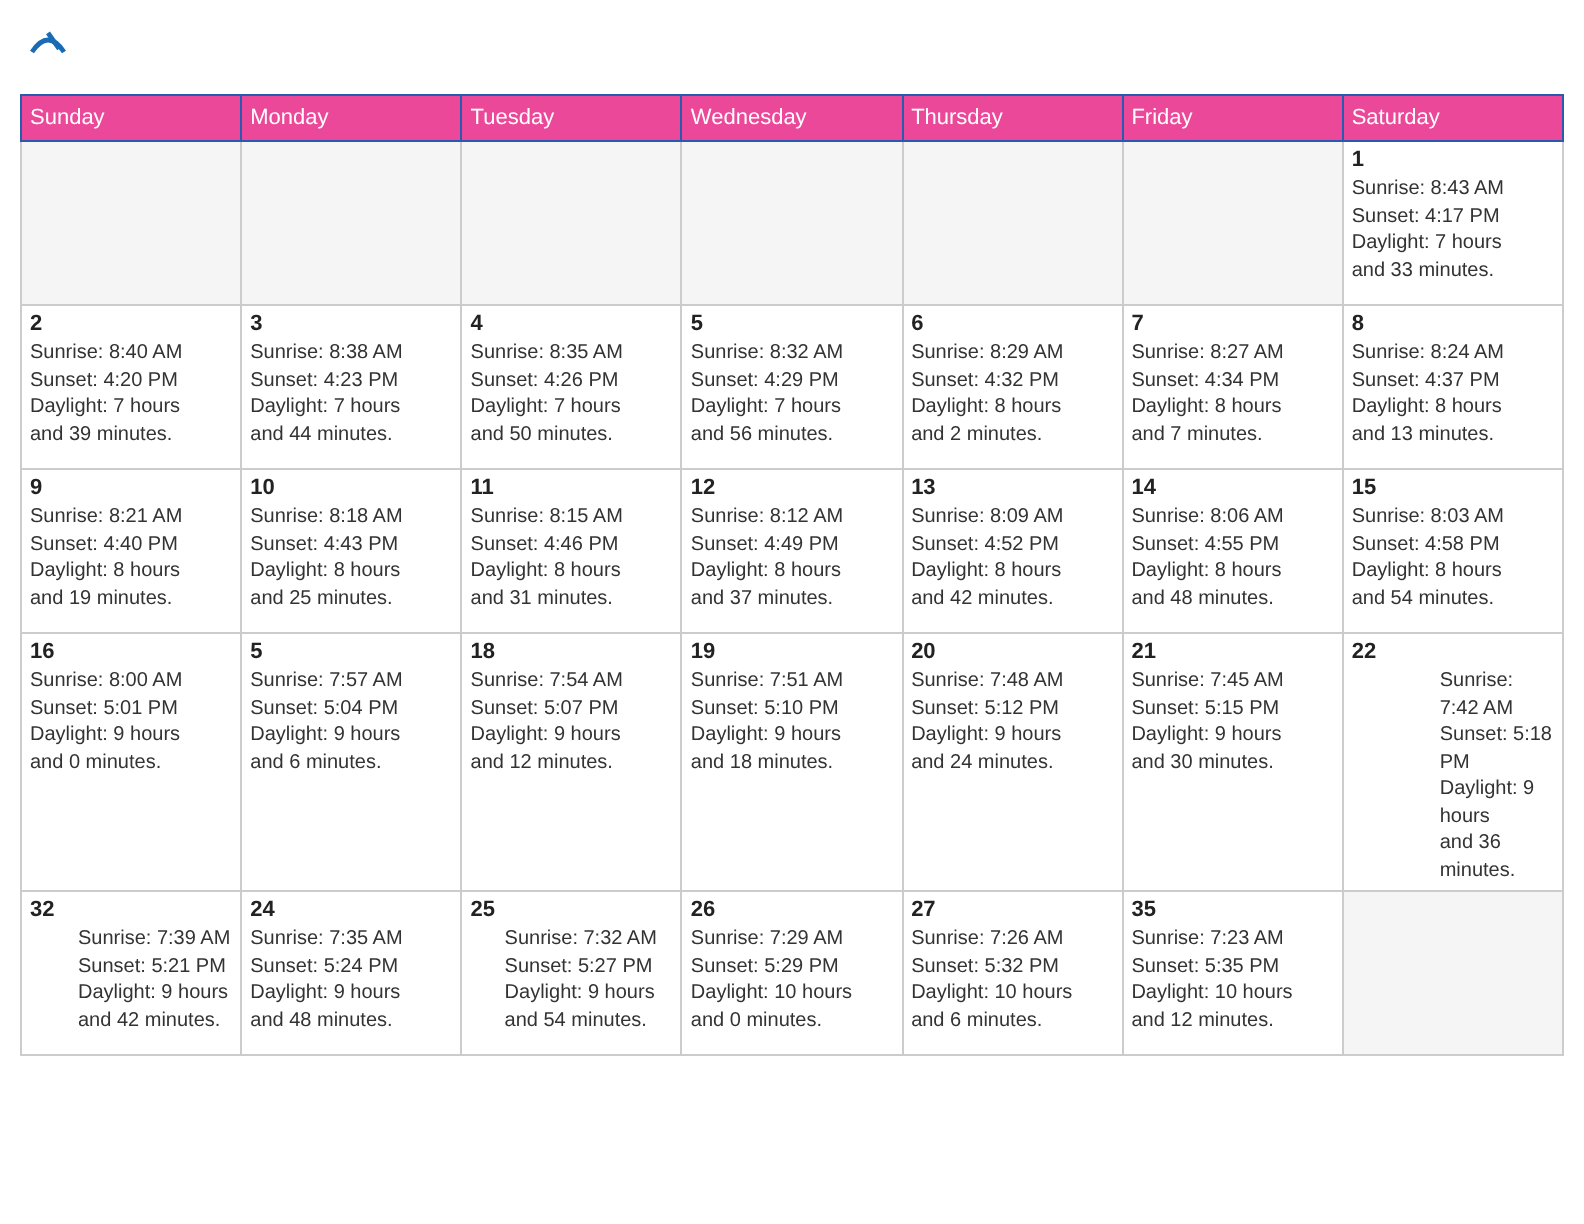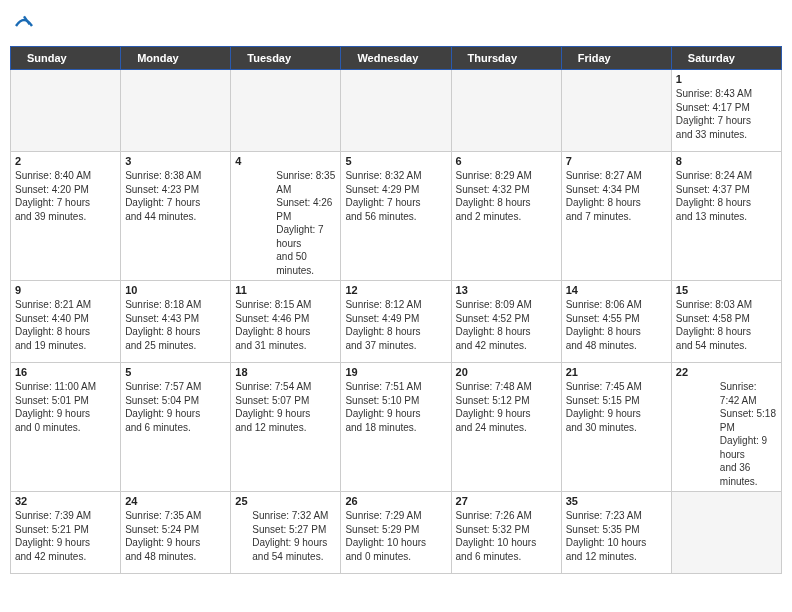--- a/index.html
+++ b/index.html
@@ -14,25 +14,25 @@
     .logo-blue { color: #1a6bb5; }
     .logo-icon { width: 24px; height: 24px; margin-left: 2px; }
     
     .title-block { text-align: right; }
     .calendar-title { font-size: 32px; font-weight: bold; color: #222; }
     .calendar-subtitle { font-size: 13px; color: #444; }
     
     .calendar-table { width: 100%; border-collapse: collapse; table-layout: fixed; }
     
     .calendar-table th {
-      background-color: #404040;
+      background-color: #ec4899;
       color: white;
       font-size: 11px;
-      font-weight: bold;
-      padding: 5px 16px;
+      font-weight: normal;
+      padding: 5px 4px;
       text-align: left;
       border: 1px solid #2a5aaf;
     }
     
     .calendar-table td {
       border: 1px solid #ccc;
       vertical-align: top;
       padding: 3px 4px;
       font-size: 9px;
       color: #333;
@@ -103,21 +103,21 @@
           </td>
           <td>
             <span class="day-number">3</span>
             <div class="day-info" style="white-space: pre-line;">Sunrise: 8:38 AM
 Sunset: 4:23 PM
 Daylight: 7 hours
 and 44 minutes.</div>
           </td>
           <td>
             <span class="day-number">4</span>
-            <div class="day-info" style="white-space: pre-line; margin-left: 41px;">Sunrise: 8:35 AM
+            <div class="day-info" style="white-space: pre-line;">Sunrise: 8:35 AM
 Sunset: 4:26 PM
 Daylight: 7 hours
 and 50 minutes.</div>
           </td>
           <td>
             <span class="day-number">5</span>
             <div class="day-info" style="white-space: pre-line;">Sunrise: 8:32 AM
 Sunset: 4:29 PM
 Daylight: 7 hours
 and 56 minutes.</div>
@@ -191,21 +191,21 @@
             <span class="day-number">15</span>
             <div class="day-info" style="white-space: pre-line;">Sunrise: 8:03 AM
 Sunset: 4:58 PM
 Daylight: 8 hours
 and 54 minutes.</div>
           </td>
         </tr>
         <tr>
           <td>
             <span class="day-number">16</span>
-            <div class="day-info" style="white-space: pre-line;">Sunrise: 11:00 AM
+            <div class="day-info" style="white-space: pre-line;">Sunrise: 8:00 AM
 Sunset: 5:01 PM
 Daylight: 9 hours
 and 0 minutes.</div>
           </td>
           <td>
             <span class="day-number">5</span>
             <div class="day-info" style="white-space: pre-line;">Sunrise: 7:57 AM
 Sunset: 5:04 PM
 Daylight: 9 hours
 and 6 minutes.</div>
@@ -242,21 +242,21 @@
             <span class="day-number">22</span>
             <div class="day-info" style="white-space: pre-line; margin-left: 44px;">Sunrise: 7:42 AM
 Sunset: 5:18 PM
 Daylight: 9 hours
 and 36 minutes.</div>
           </td>
         </tr>
         <tr>
           <td>
             <span class="day-number">32</span>
-            <div class="day-info" style="white-space: pre-line;">Sunrise: 7:39 AM
+            <div class="day-info" style="white-space: pre-line; margin-left: 24px;">Sunrise: 7:39 AM
 Sunset: 5:21 PM
 Daylight: 9 hours
 and 42 minutes.</div>
           </td>
           <td>
             <span class="day-number">24</span>
             <div class="day-info" style="white-space: pre-line;">Sunrise: 7:35 AM
 Sunset: 5:24 PM
 Daylight: 9 hours
 and 48 minutes.</div>

